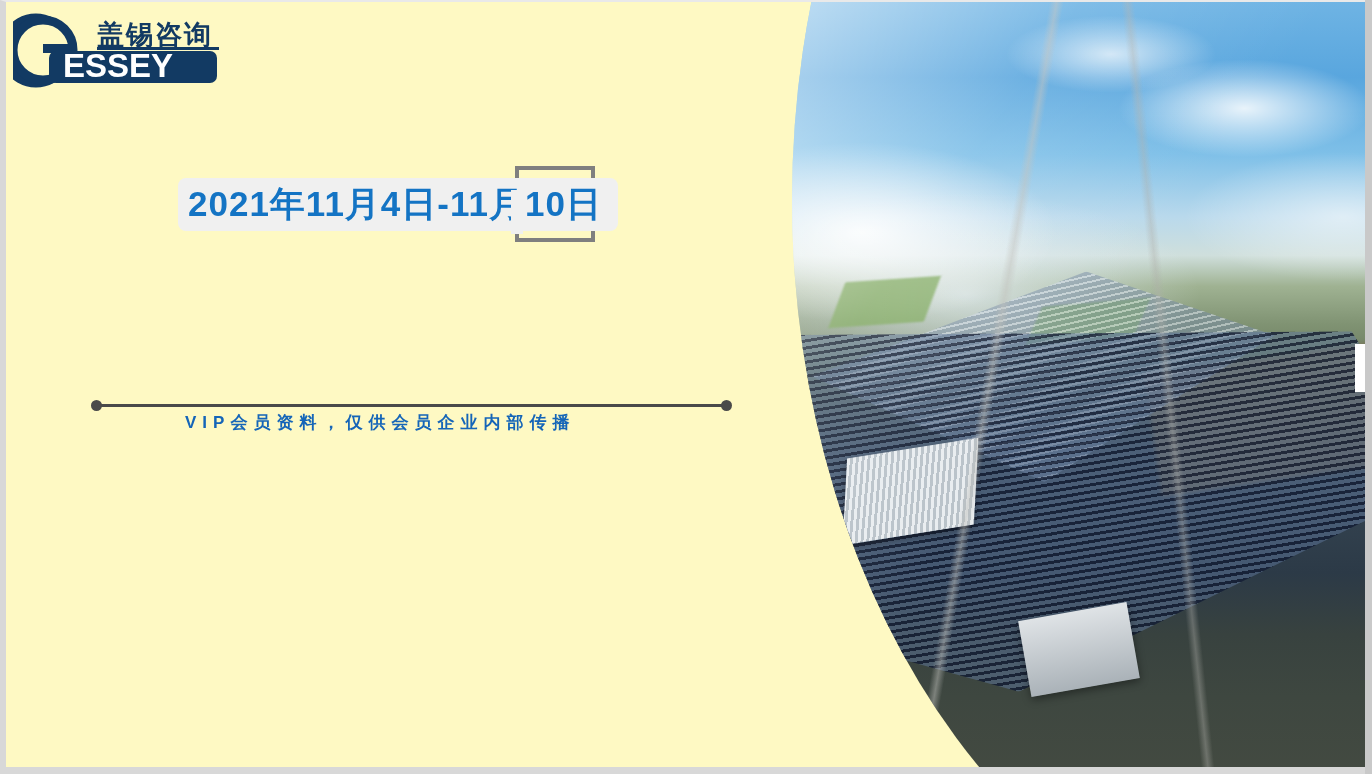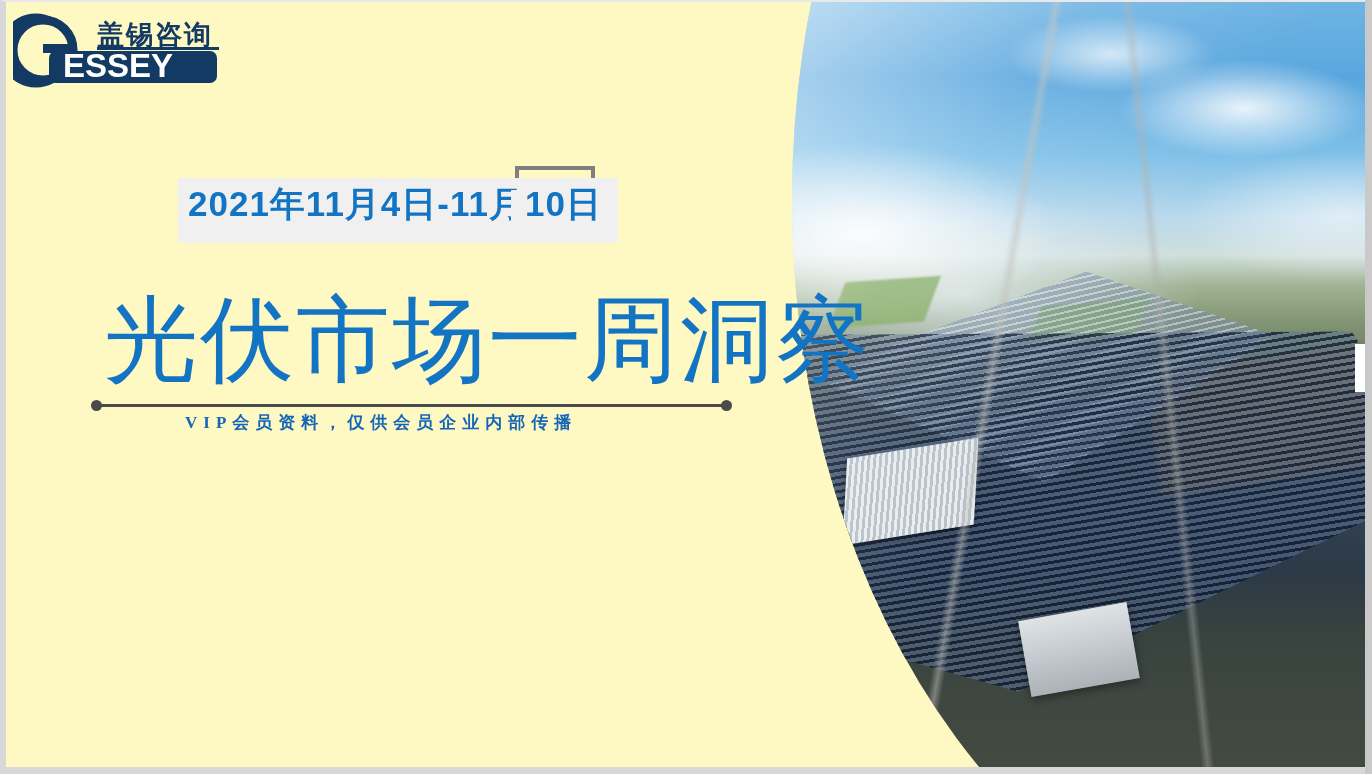--- a/index.html
+++ b/index.html
@@ -213,22 +213,23 @@
   .date-block {
     position: absolute;
     left: 178px;
     top: 178px;
     z-index: 22;
   }
   .date-band {
     position: relative;
     display: inline-block;
     background: #f0f0f0;
-    padding: 8px 16px 22px 10px;
+    padding: 8px 16px 10px 10px;
     z-index: 23;
+    border-radius: 8px;
   }
   .date-text {
     font-size: 35px;
     font-weight: bold;
     color: #1474c4;
     letter-spacing: 1px;
     line-height: 1;
     white-space: nowrap;
   }
   .date-bracket {
@@ -288,21 +289,20 @@
   .subtitle {
     position: absolute;
     left: 185px;
     top: 411px;
     font-size: 17px;
     font-weight: bold;
     color: #1565b8;
     letter-spacing: 6px;
     white-space: nowrap;
     z-index: 22;
-    font-family: Liberation Serif, serif;
   }
 
   
   .copyright {
     position: absolute;
     right: 66px;
     bottom: 18px;
     font-size: 14px;
     font-weight: bold;
     color: #1668c8;
@@ -349,21 +349,20 @@
   </div>
 
   <div class="date-block">
     <div class="date-bracket"></div>
     <div class="date-band">
       <span class="date-text">2021年11月4日-11月10日</span>
     </div>
     <div class="date-bracket-cut"></div>
   </div>
 
-  <div class="title">光伏市场一周洞察</div>
 
   <div class="rule">
     <span class="rule-dot left"></span>
     <span class="rule-dot right"></span>
   </div>
 
   <div class="subtitle">VIP会员资料，仅供会员企业内部传播</div>
 
 
   <div class="slide-frame"></div>

